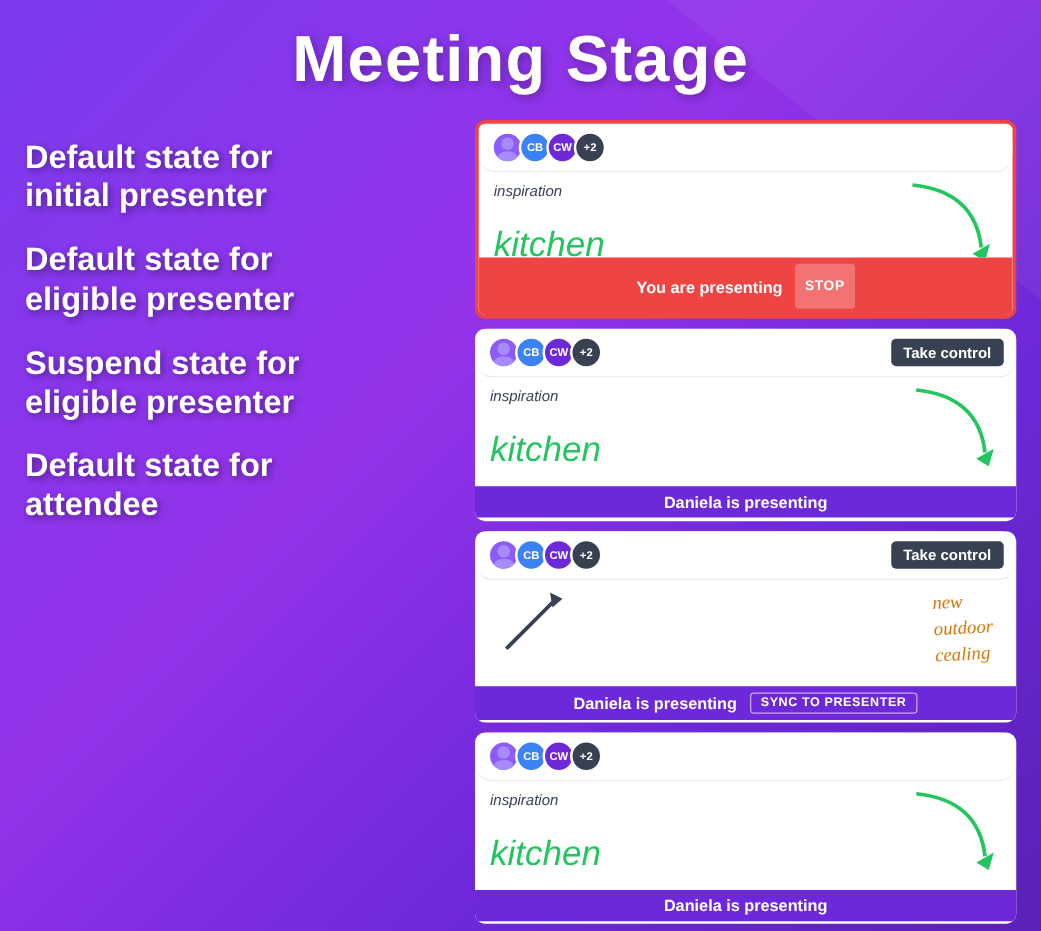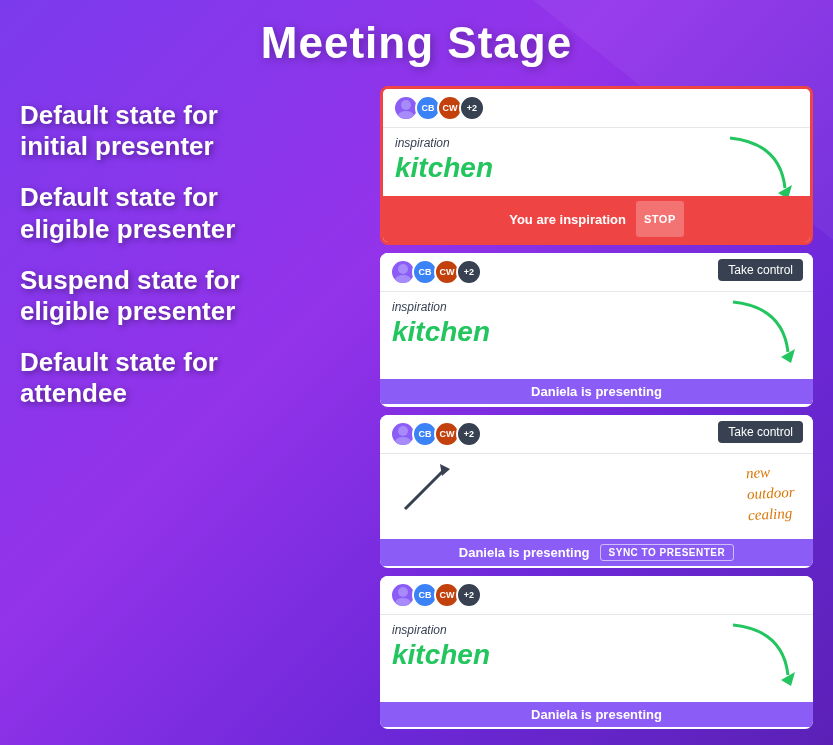--- a/index.html
+++ b/index.html
@@ -20,21 +20,21 @@
       top: 0; right: 0;
       width: 300px; height: 300px;
       background: rgba(255,255,255,0.05);
       clip-path: polygon(100% 0, 0 0, 100% 80%);
       pointer-events: none;
     }
 
     .page-title {
       text-align: center;
       color: white;
-      font-size: 44px;
+      font-size: 52px;
       font-weight: 900;
       padding: 18px 0 12px;
       letter-spacing: 1px;
       text-shadow: 2px 2px 8px rgba(0,0,0,0.3);
     }
 
     .main-layout {
       display: flex;
       flex-direction: row;
       padding: 0 20px;
@@ -76,26 +76,27 @@
       flex-direction: column;
       position: relative;
     }
 
     .meeting-panel.red-border {
       border: 3px solid #ef4444;
     }
 
     .panel-header {
       display: flex;
-      align-items: flex-start;
+      align-items: center;
       padding: 6px 10px;
       gap: 4px;
       background: white;
       border-bottom: 1px solid #e5e7eb;
       min-height: 36px;
+      border-radius: 14px;
     }
 
     .avatar {
       width: 26px;
       height: 26px;
       border-radius: 50%;
       border: 2px solid white;
       display: inline-flex;
       align-items: center;
       justify-content: center;
@@ -107,36 +108,36 @@
     }
 
     .avatar:first-child { margin-left: 0; }
 
     .avatar-img {
       background: #8b5cf6;
       overflow: hidden;
     }
 
     .avatar-cb { background: #3b82f6; }
-    .avatar-cw { background: #c2410c; }
+    .avatar-cw { background: #6d28d9; }
 
     .avatar-plus {
       background: #374151;
       font-size: 9px;
     }
 
     .take-control-btn {
       margin-left: auto;
       background: #374151;
       color: white;
       border: none;
       border-radius: 4px;
       padding: 4px 10px;
       font-size: 12px;
-      font-weight: 400;
+      font-weight: 700;
       cursor: pointer;
       white-space: nowrap;
     }
 
     .panel-content {
       flex: 1;
       padding: 8px 12px 0;
       position: relative;
       overflow: hidden;
     }
@@ -145,34 +146,34 @@
       font-family: 'Segoe UI', sans-serif;
       font-size: 12px;
       color: #374151;
       font-style: italic;
     }
 
     .kitchen-text {
       font-family: 'Segoe UI', cursive, sans-serif;
       font-size: 28px;
       color: #22c55e;
-      font-weight: 700;
+      font-weight: 400;
       font-style: italic;
-      margin-top: 2px;
+      margin-top: 20px;
     }
 
     .panel-footer {
       display: flex;
       align-items: center;
       min-height: 30px;
       padding: 0;
     }
 
     .presenting-bar-blue {
-      background: #8b5cf6;
+      background: #6d28d9;
       color: white;
       font-size: 13px;
       font-weight: 700;
       padding: 5px 32px;
       flex: 1;
       text-align: center;
     }
 
     .presenting-bar-red {
       background: #ef4444;
@@ -265,21 +266,21 @@
         <div class="inspiration-text">inspiration</div>
         <div class="kitchen-text">kitchen</div>
 
         <svg class="arrow-svg" width="80" height="70" viewBox="0 0 80 70">
           <path d="M 10 5 Q 60 10 65 55" stroke="#22c55e" stroke-width="3" fill="none"></path>
           <polygon points="58,60 72,52 68,66" fill="#22c55e"></polygon>
         </svg>
       </div>
       <div class="panel-footer">
         <div class="presenting-bar-red">
-          <span>You are inspiration</span>
+          <span>You are presenting</span>
           <button class="stop-btn">STOP</button>
         </div>
       </div>
     </div>
 
     <div class="meeting-panel">
       <div class="panel-header">
         <div class="avatars-group">
           <div class="avatar avatar-img">
             <svg width="22" height="22" viewBox="0 0 22 22">

